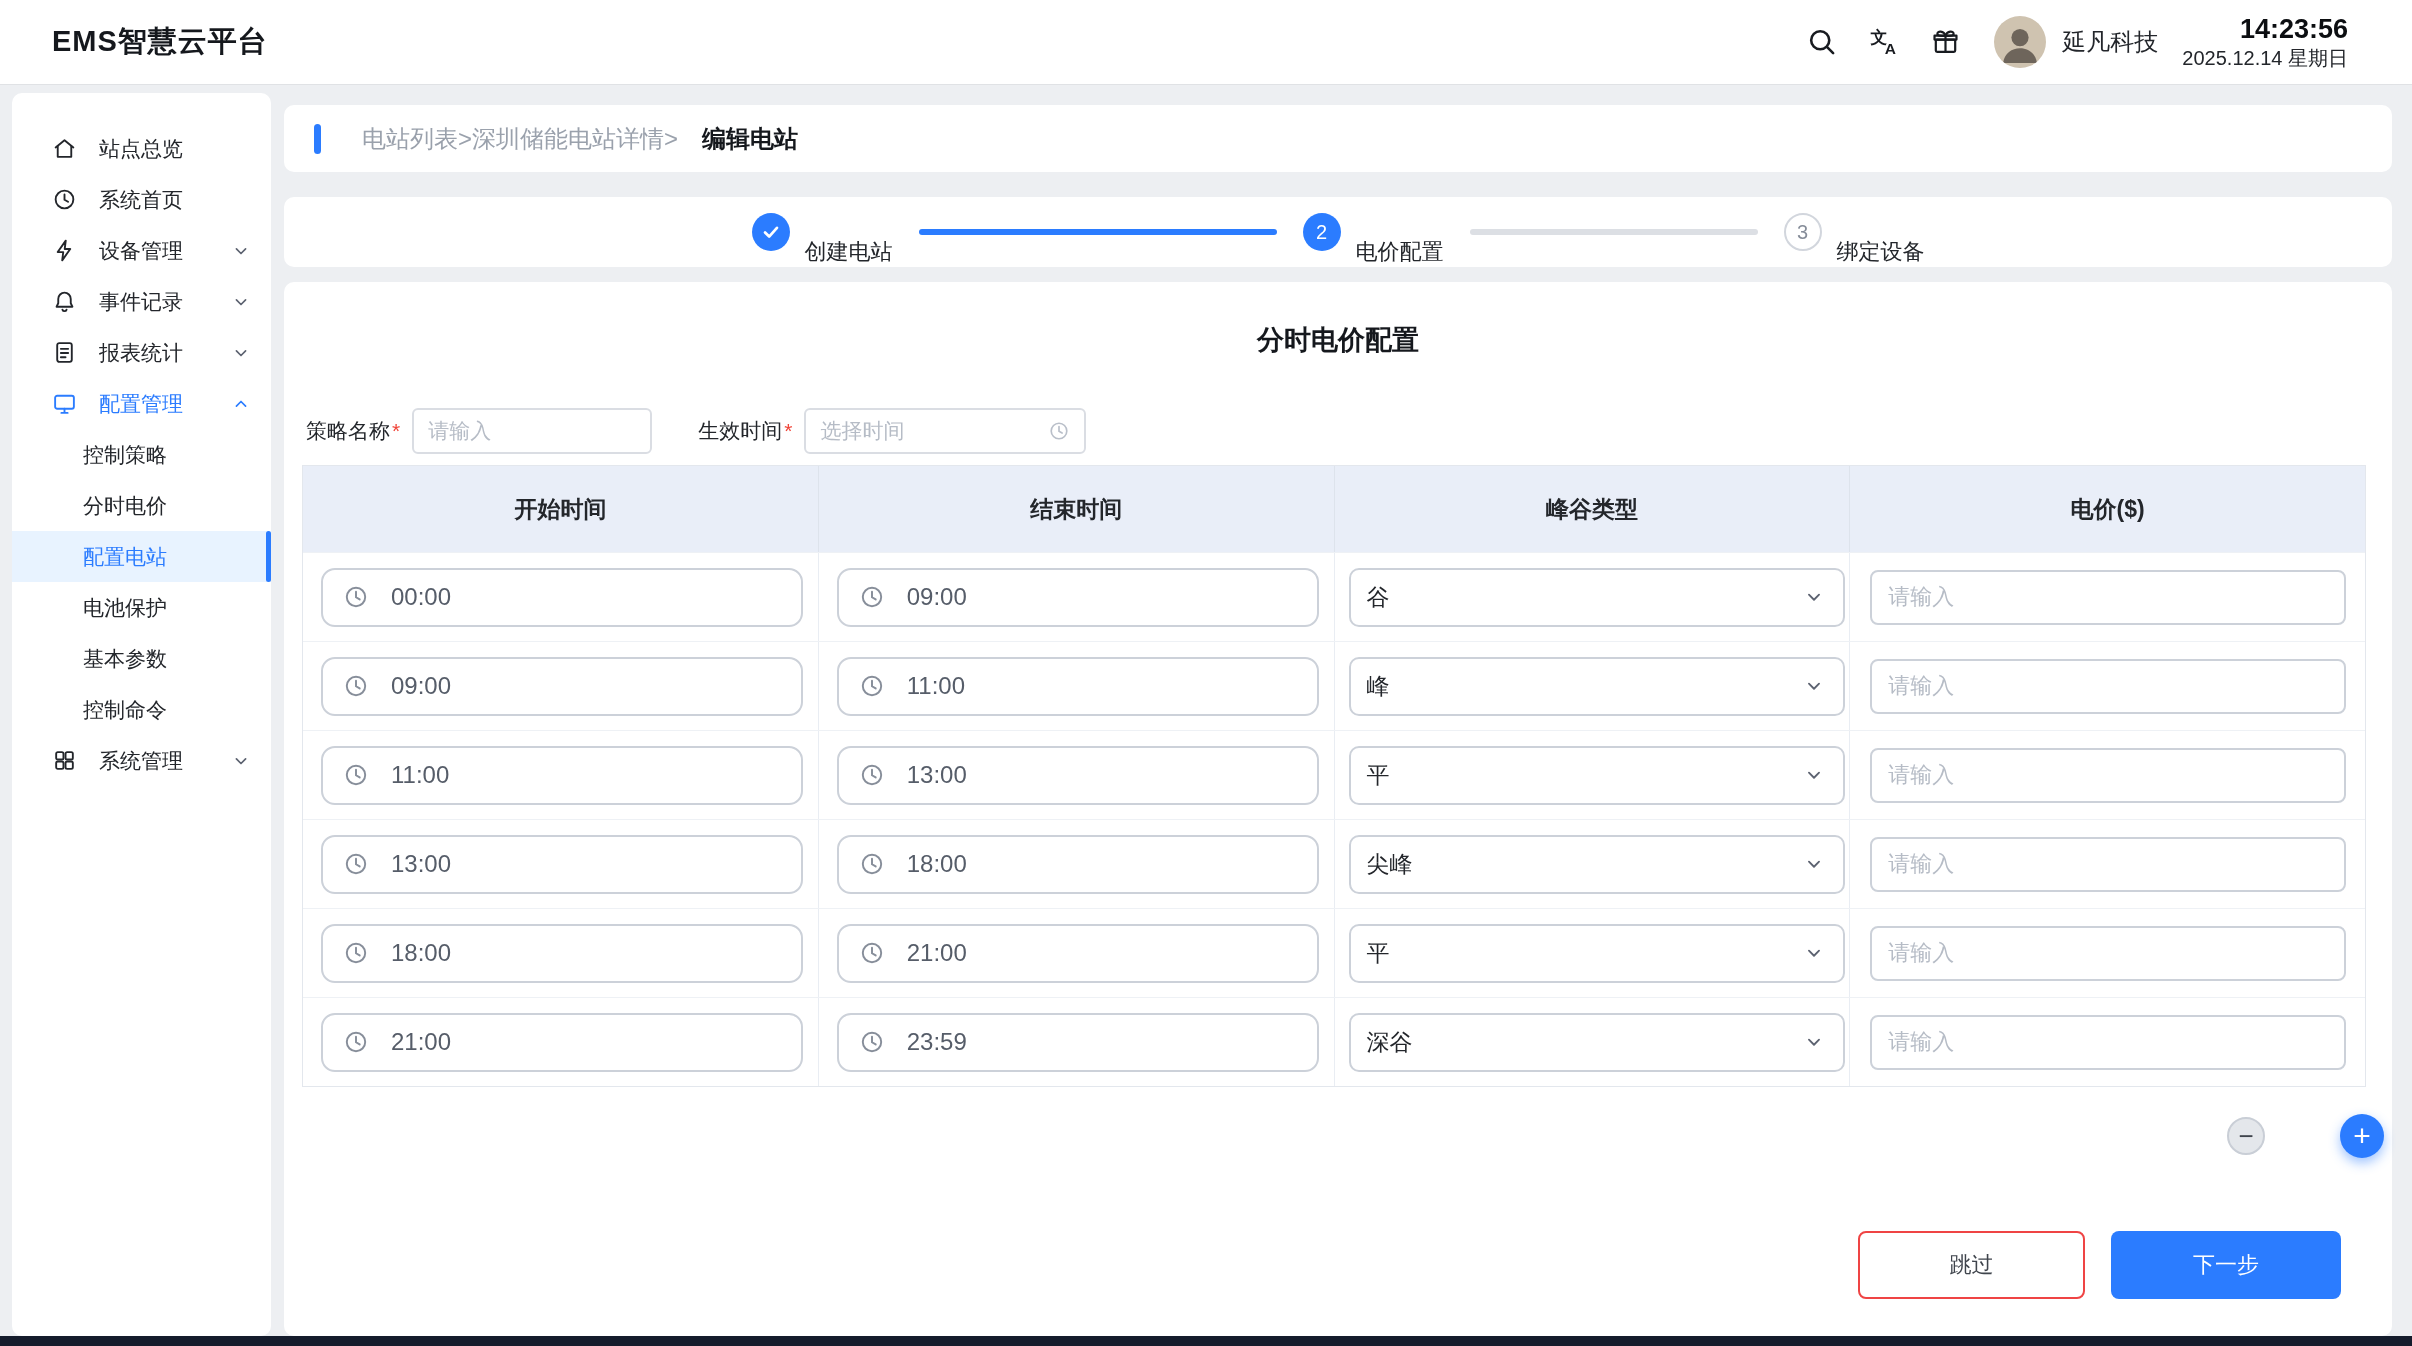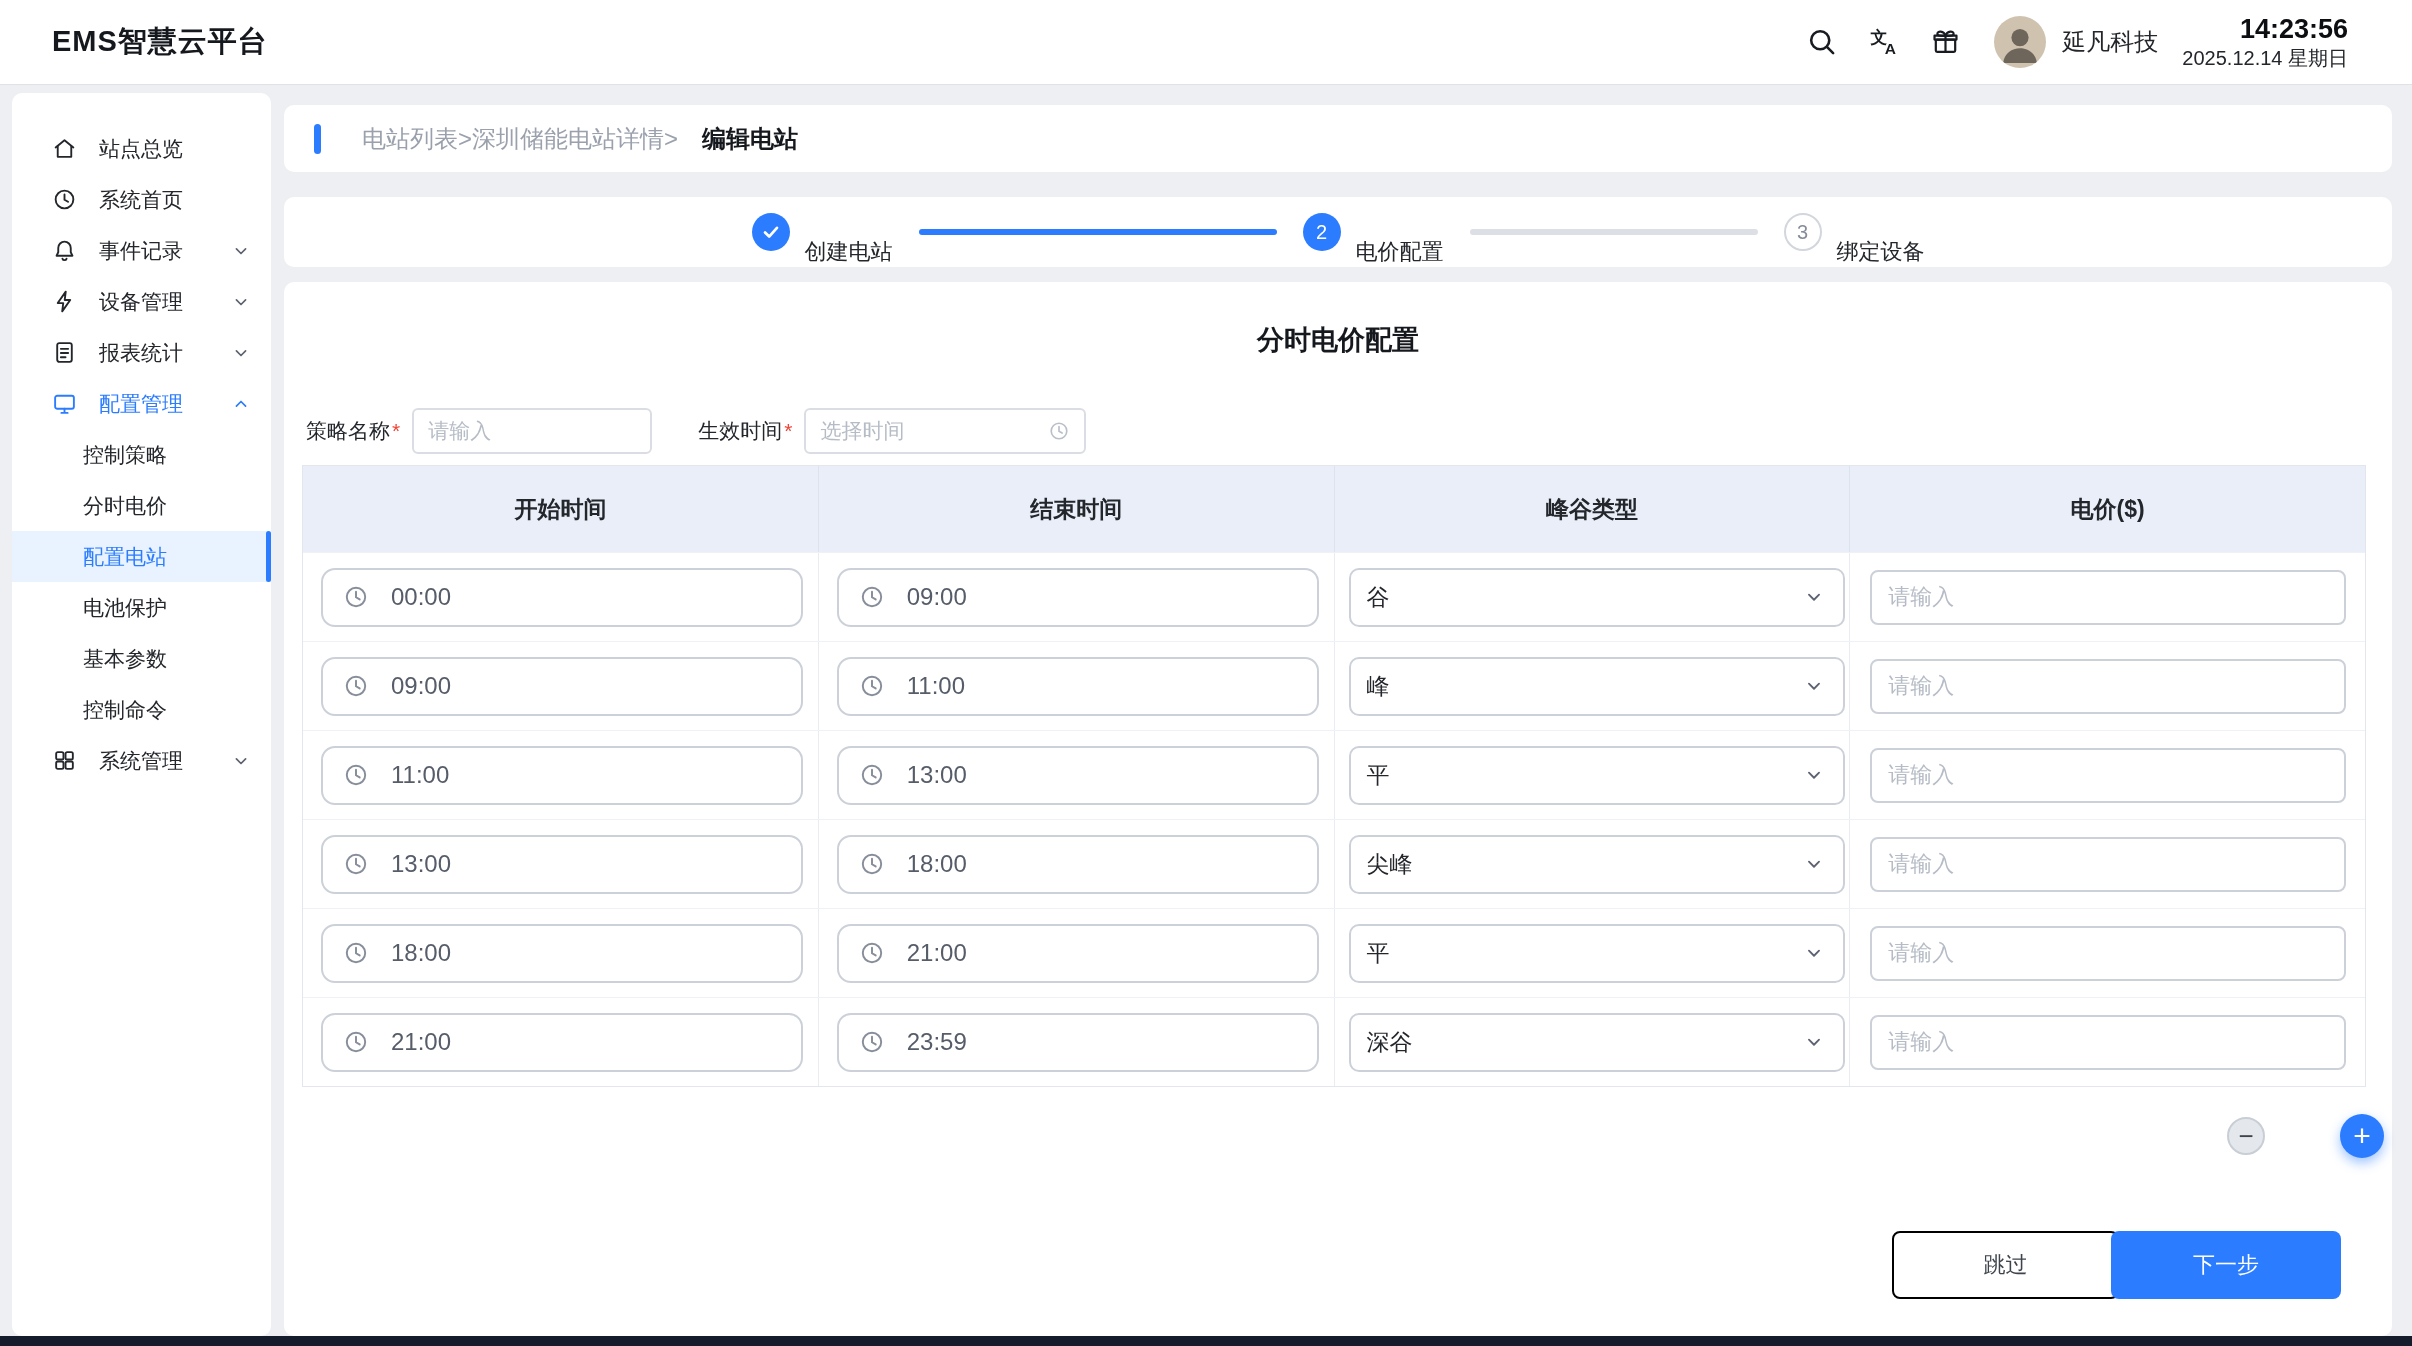--- a/index.html
+++ b/index.html
@@ -94,21 +94,21 @@
              font-size:22px; padding:0 16px; box-sizing:border-box; outline:none; }
 
   
   .btn-minus { position:absolute; width:38px; height:38px; border-radius:50%; right:127px; top:835px;
                background:#e4e7eb; border:2px solid #c9ced6; color:#3f444c; font-size:26px; line-height:1;
                display:flex; align-items:center; justify-content:center; cursor:pointer; box-sizing:border-box; padding:0; }
   .btn-plus { position:absolute; width:44px; height:44px; border-radius:50%; right:8px; top:832px;
               background:#2b7cff; border:none; color:#fff; font-size:30px; line-height:1;
               display:flex; align-items:center; justify-content:center; cursor:pointer;
               box-shadow:0 5px 12px rgba(43,124,255,.45); padding:0; }
-  .btn-skip { position:absolute; left:1608px; top:949px; width:227px; height:68px; border:2px solid #000000;
+  .btn-skip { position:absolute; left:1574px; top:949px; width:227px; height:68px; border:2px solid #ef4444;
               background:#fff; border-radius:8px; font-size:22px; color:#3f444c; cursor:pointer; }
   .btn-next { position:absolute; left:1827px; top:949px; width:230px; height:68px; background:#2b7cff;
               border:none; border-radius:8px; font-size:22px; color:#fff; cursor:pointer; }
 
   .bottom-strip { position:absolute; left:0; right:0; bottom:0; height:10px; background:#151c2c; }
 </style>
 </head>
 <body>
 
 <div id="root">
@@ -230,32 +230,32 @@
       <span>站点总览</span>
     </div>
     <div class="sitem">
       <svg class="sic">
           <use href="#i-clock"></use>
         </svg>
       <span>系统首页</span>
     </div>
     <div class="sitem">
       <svg class="sic">
-          <use href="#i-bell"></use>
-        </svg>
-      <span>事件记录</span>
+          <use href="#i-bolt"></use>
+        </svg>
+      <span>设备管理</span>
       <svg class="chev">
           <use href="#i-chevdown"></use>
         </svg>
     </div>
     <div class="sitem">
       <svg class="sic">
-          <use href="#i-bolt"></use>
-        </svg>
-      <span>设备管理</span>
+          <use href="#i-bell"></use>
+        </svg>
+      <span>事件记录</span>
       <svg class="chev">
           <use href="#i-chevdown"></use>
         </svg>
     </div>
     <div class="sitem">
       <svg class="sic">
           <use href="#i-file"></use>
         </svg>
       <span>报表统计</span>
       <svg class="chev">

